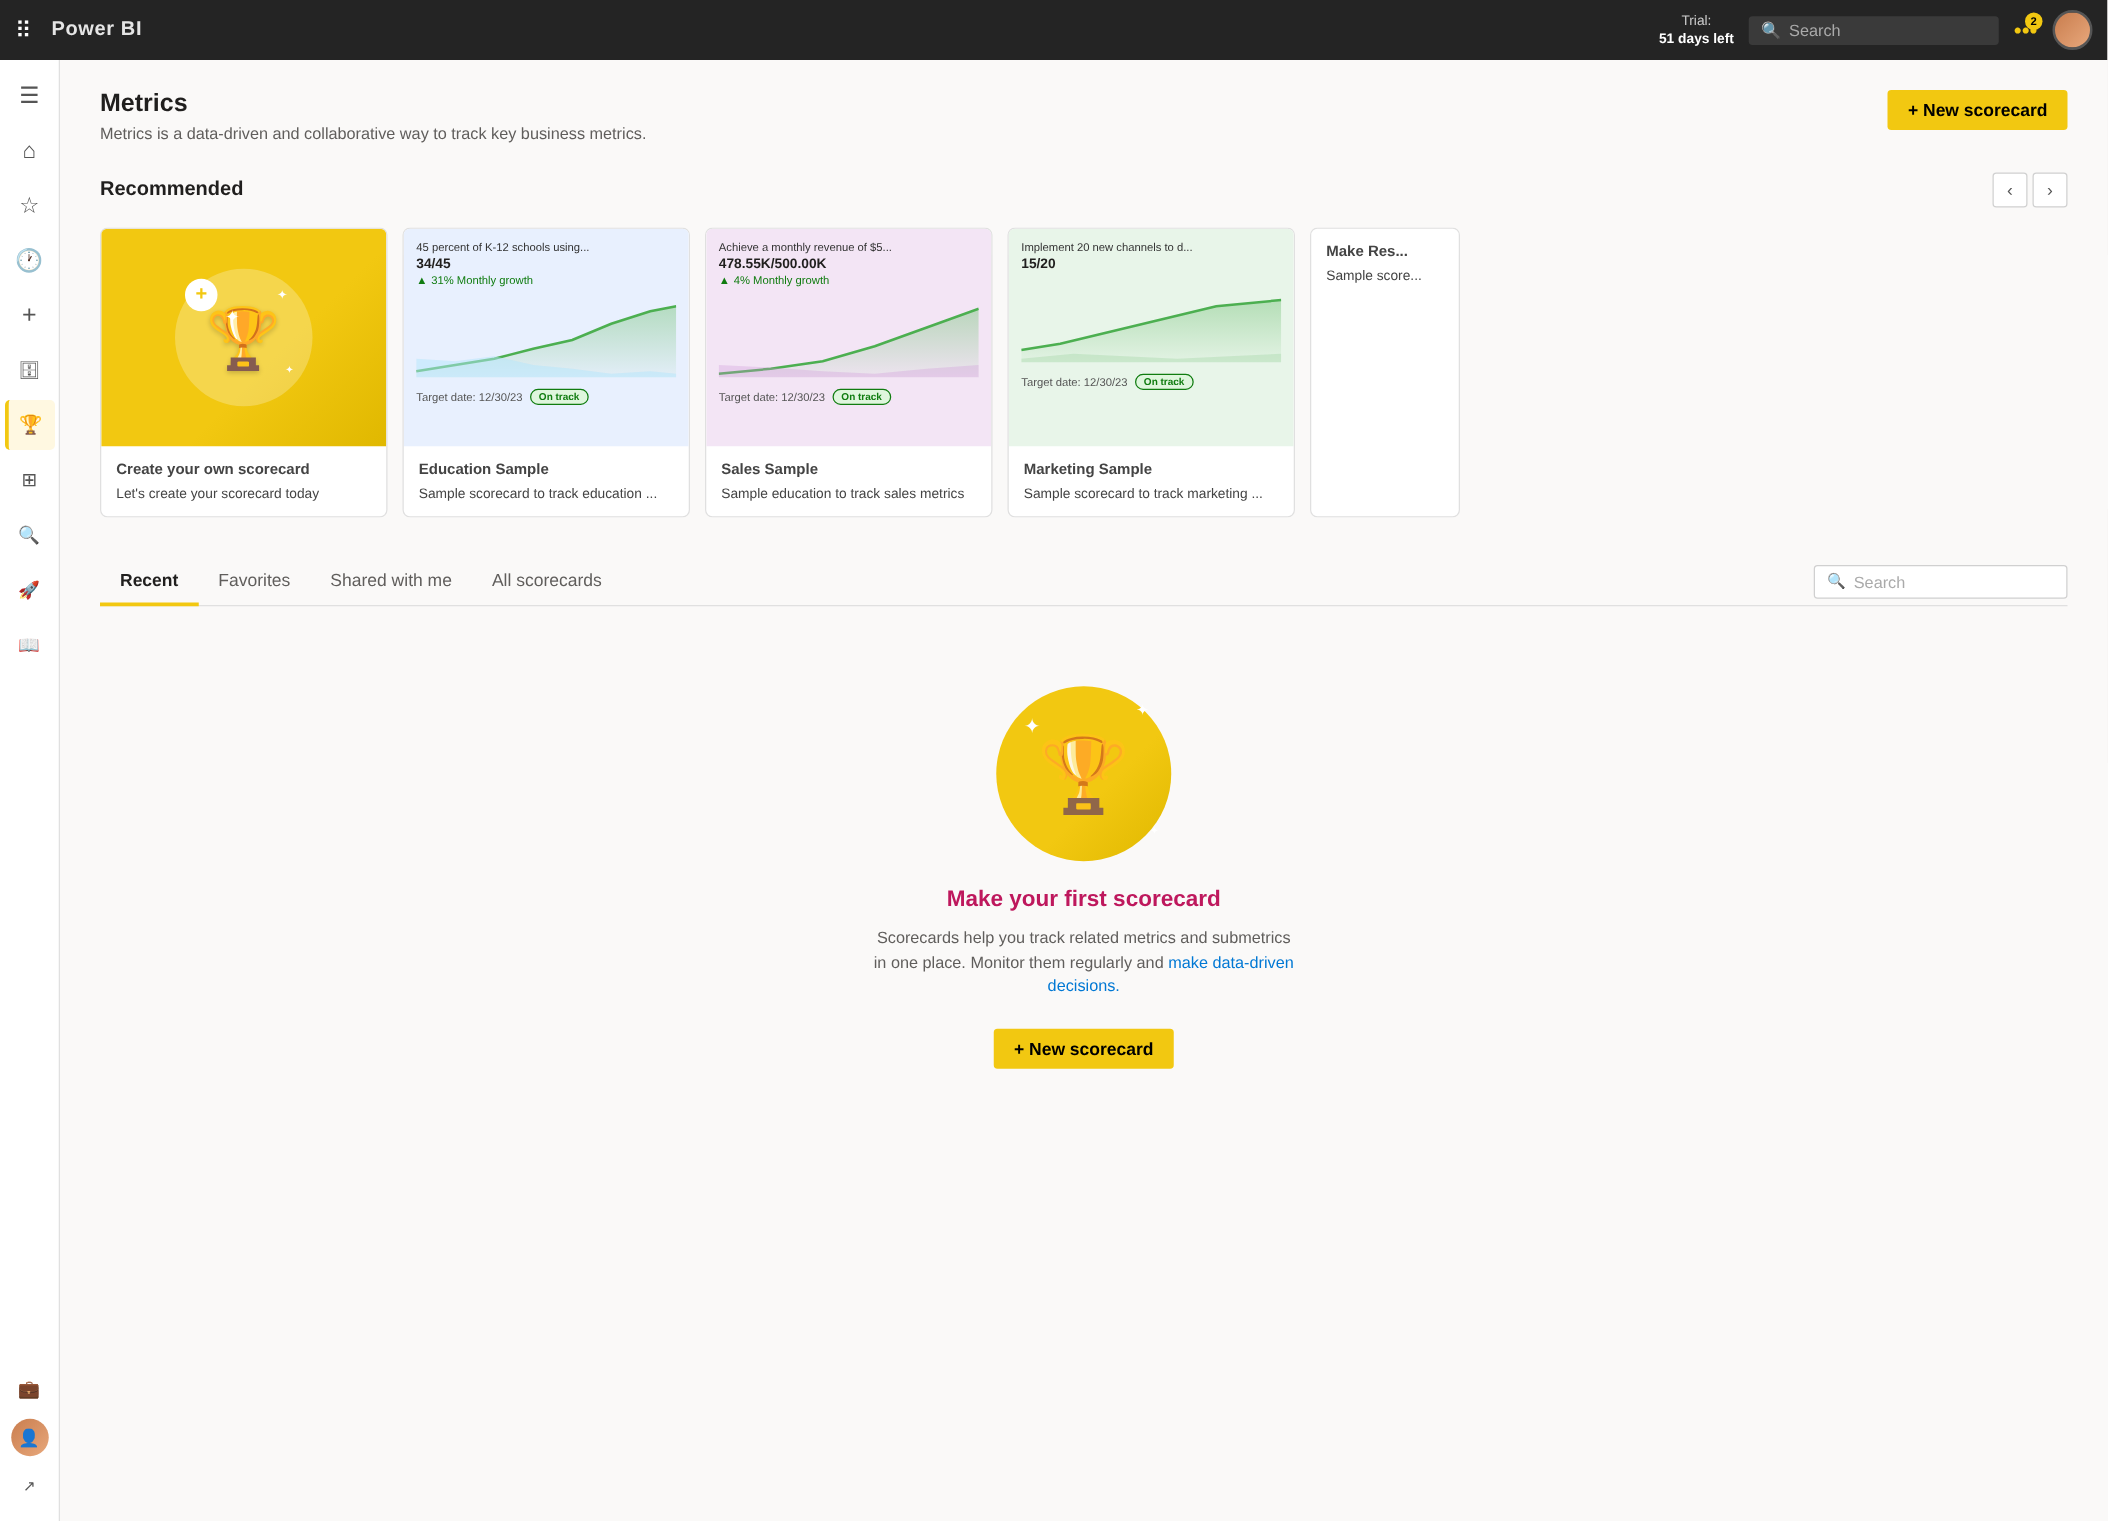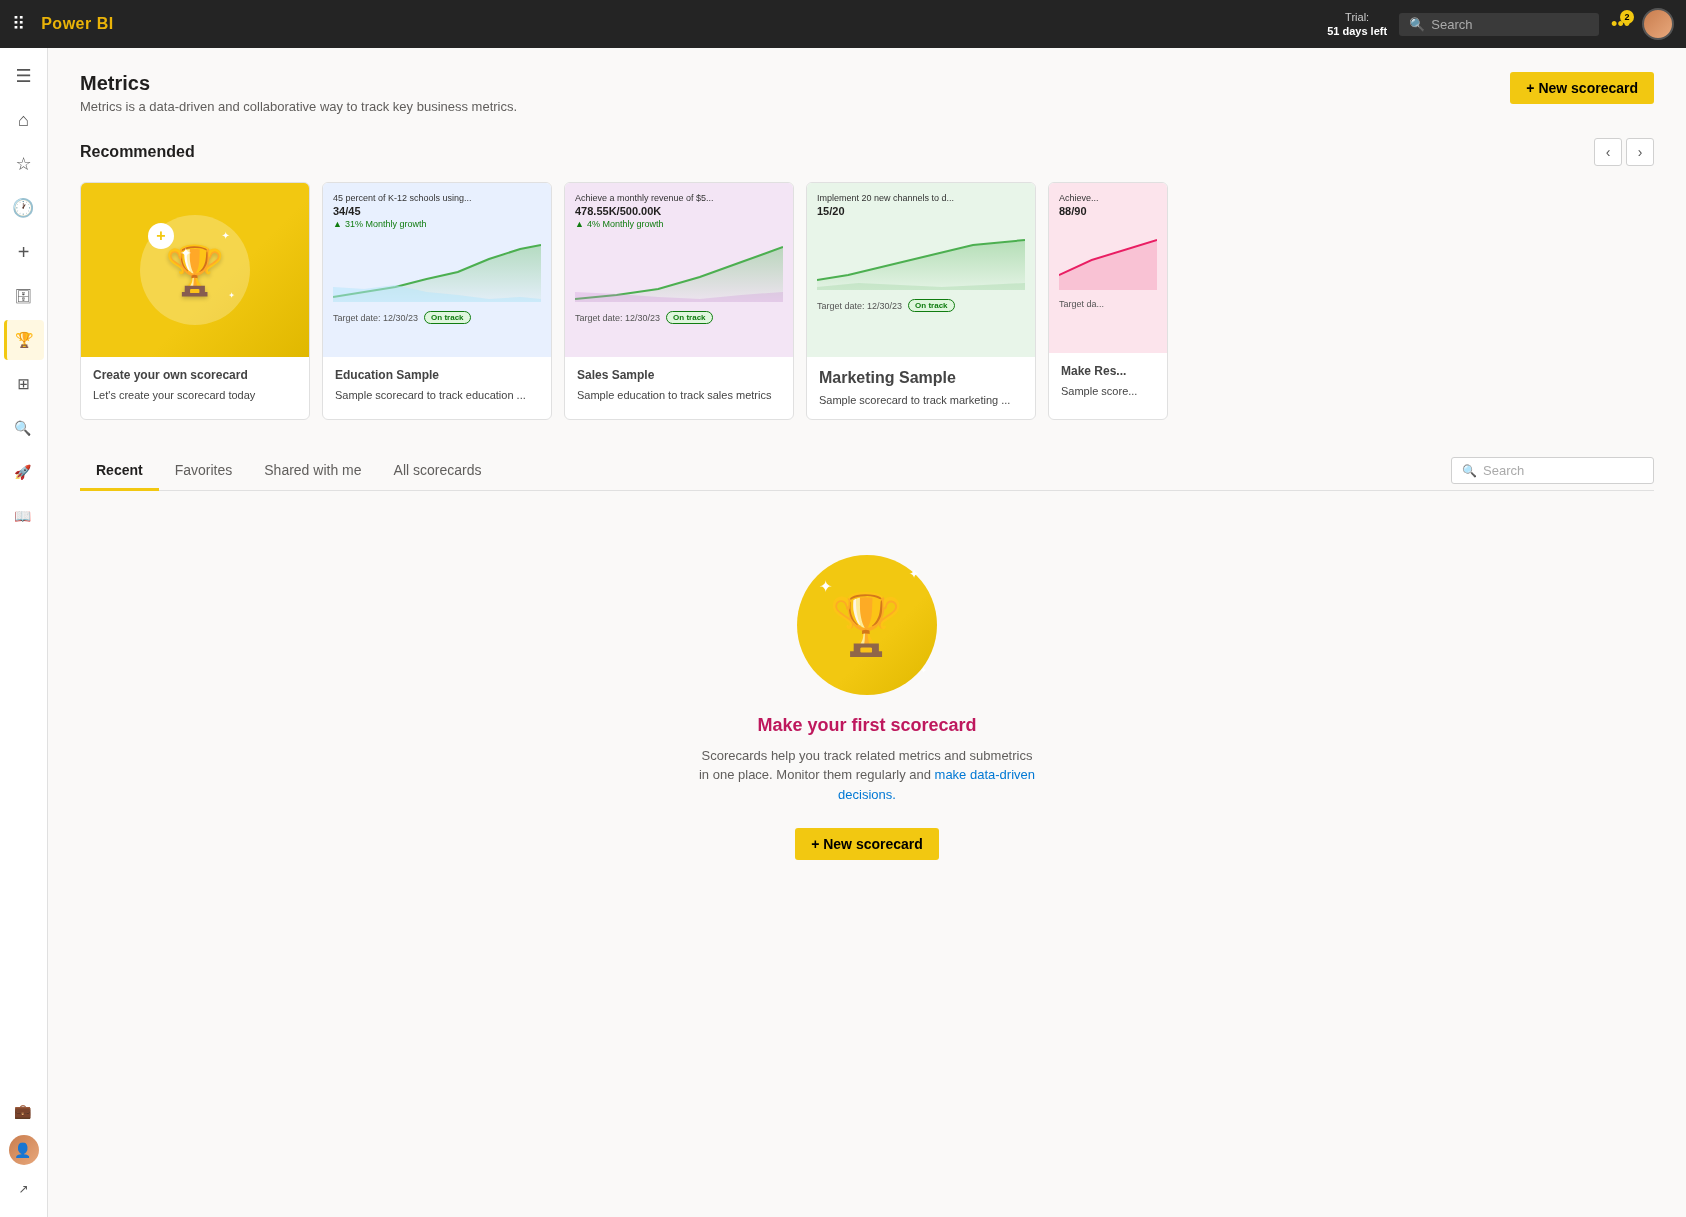--- a/index.html
+++ b/index.html
@@ -12,21 +12,21 @@
       background: #242424;
       height: 48px;
       display: flex;
       align-items: center;
       padding: 0 12px;
       gap: 12px;
       flex-shrink: 0;
       z-index: 100;
     }
     .topbar-grid-icon { color: white; font-size: 18px; cursor: pointer; margin-right: 4px; }
-    .topbar-logo { color: #eab308; font-weight: 700; font-size: 16px; letter-spacing: 0.5px; }
+    .topbar-logo { color: #e5e5e5; font-weight: 700; font-size: 16px; letter-spacing: 0.5px; }
     .topbar-spacer { flex: 1; }
     .topbar-trial { color: #ccc; font-size: 11px; line-height: 1.3; text-align: center; }
     .topbar-trial strong { display: block; color: white; }
     .topbar-search {
       display: flex; align-items: center;
       background: #3a3a3a;
       border-radius: 3px;
       padding: 4px 10px;
       gap: 6px;
       width: 200px;
@@ -387,41 +387,26 @@
               <polyline points="0,55 30,50 70,40 110,30 150,20 200,15" fill="none" stroke="#4caf50" stroke-width="2"></polyline>
               <polygon points="0,62 40,58 80,60 120,62 160,60 200,58 200,65 0,65" fill="#a5d6a7" opacity="0.4"></polygon>
             </svg>
           </div>
           <div class="target-row">
             <span>Target date: 12/30/23</span>
             <span class="on-track-badge">On track</span>
           </div>
         </div>
         <div class="card-footer">
-          <div style="font-size:16px; font-weight:600; margin-bottom:4px;">Marketing Sample</div>
+          <div style="font-size:12px; font-weight:600; margin-bottom:4px;">Marketing Sample</div>
           <div>Sample scorecard to track marketing ...</div>
         </div>
       </div>
 
       <div class="scorecard-card" style="min-width:120px; max-width:120px;">
-        <div class="card-preview card-preview-sample card-preview-pink" style="height:170px;">
-          <div class="metric-row">
-            <div class="metric-title">Achieve...</div>
-            <div class="metric-values">88/90</div>
-          </div>
-          <div class="chart-area">
-            <svg class="mini-chart" viewBox="0 0 120 65" preserveAspectRatio="none">
-              <polygon points="0,50 40,35 80,25 120,15 120,65 0,65" fill="#f48fb1" opacity="0.4"></polygon>
-              <polyline points="0,50 40,35 80,25 120,15" fill="none" stroke="#e91e63" stroke-width="2"></polyline>
-            </svg>
-          </div>
-          <div class="target-row">
-            <span>Target da...</span>
-          </div>
-        </div>
         <div class="card-footer">
           <div style="font-size:12px; font-weight:600; margin-bottom:4px;">Make Res...</div>
           <div>Sample score...</div>
         </div>
       </div>
 
     </div>
 
     <div class="tabs-bar">
       <div class="tabs-left">

